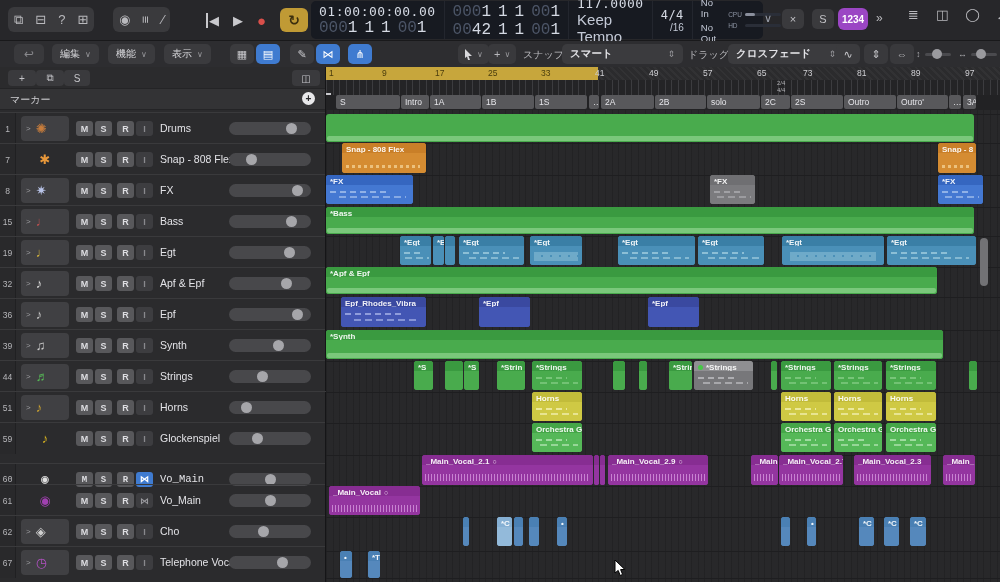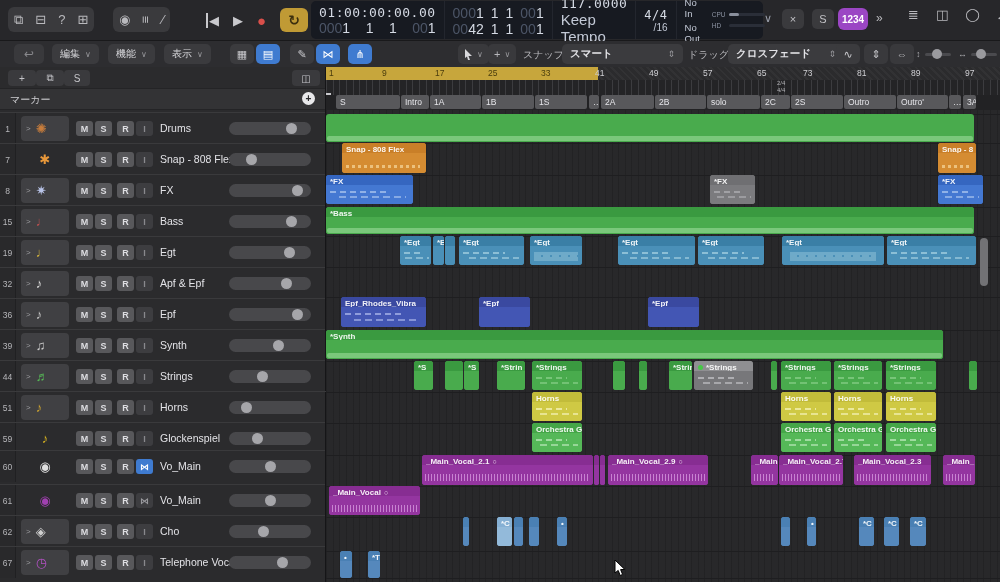--- a/index.html
+++ b/index.html
@@ -12,21 +12,21 @@
   .rot90{display:inline-block;transform:rotate(90deg);}
   #transport{position:absolute;left:206px;top:4px;height:32px;display:flex;align-items:center;gap:14px;}
   .tpico{color:#c9c9cd;font-size:13px;}
   .rec{color:#d94f4a;font-size:15px;}
   .cycbtn{background:#c09a35;border-radius:6px;width:28px;height:24px;display:flex;align-items:center;justify-content:center;color:#3c2f0e;font-size:14px;font-weight:bold;}
   
   #lcd{position:absolute;left:311px;top:1px;width:452px;height:38px;background:#171a21;border-radius:5px;display:flex;color:#d5dae4;}
   .lcdsec{padding:3px 8px 2px 8px;display:flex;flex-direction:column;justify-content:center;border-right:1px solid #23262e;}
   .lcdbig{font-family:"DejaVu Sans Mono",monospace;font-size:13px;letter-spacing:.5px;}
   .lcdsmall{font-size:15px;color:#c3c9d6;}
-  .beatrow{font-family:Liberation Sans, sans-serif;font-size:14px;display:flex;gap:7px;justify-content:space-between;}
+  .beatrow{font-family:Liberation Mono, monospace;font-size:16px;display:flex;gap:7px;}
   .dim{color:#4c5567;}
   .cpu{width:58px;padding:4px 4px;display:flex;flex-direction:column;gap:4px;border-right:none;}
   .meterrow{display:flex;align-items:center;gap:3px;}
   .meterlbl{font-size:6.5px;color:#8c93a2;width:14px;}
   .meterbar{height:3px;width:36px;background:#2a2e38;border-radius:2px;position:relative;}
   .meterfill{position:absolute;left:0;top:0;height:3px;border-radius:2px;background:#8a8f9c;}
   #lcdchev{position:absolute;left:764px;top:12px;color:#9ba0ac;font-size:11px;}
   #modebtns{position:absolute;left:782px;top:9px;display:flex;gap:8px;}
   .sqbtn{width:22px;height:20px;background:#3a3a3d;border-radius:5px;color:#c2c2c6;font-size:11px;display:flex;align-items:center;justify-content:center;}
   #countin{position:absolute;left:838px;top:8px;width:30px;height:22px;background:#9b46c4;border-radius:6px;color:#fff;font-size:10px;font-weight:bold;display:flex;align-items:center;justify-content:center;}
@@ -415,21 +415,21 @@
           </div>
           <div class="mbtn" style="left: 76px;">M</div>
           <div class="mbtn" style="left: 95px;">S</div>
           <div class="mbtn" style="left: 117px;">R</div>
           <div class="mbtn dimb" style="left: 136px;">I</div>
           <div class="tname">Glockenspiel</div>
           <div class="vslider">
             <div class="vknob" style="left: 23.46px;"></div>
           </div>
         </div>
-        <div class="trow" style="top: 338px;">
+        <div class="trow" style="top: 351px; font-family: Liberation Mono, monospace;">
           <div class="tnum">60</div>
           <div class="ticonplain">
             <span class="tico" style="color: rgb(224, 224, 224);">◉</span>
           </div>
           <div class="mbtn" style="left: 76px;">M</div>
           <div class="mbtn" style="left: 95px;">S</div>
           <div class="mbtn" style="left: 117px;">R</div>
           <div class="mbtn flexon" style="left: 136px;">⋈</div>
           <div class="tname">Vo_Main</div>
           <div class="vslider">
@@ -627,20 +627,26 @@
             <span>*Egt</span>
           </div>
           <div class="rbody rc-grid" style="background: rgb(74, 144, 184);"></div>
         </div>
         <div class="region" style="left: 561px; top: 126px; width: 89px; height: 29px; background: rgb(74, 144, 184); --lt: #9ccadd;">
           <div class="rhead" style="background: rgb(58, 127, 166);">
             <span>*Egt</span>
           </div>
           <div class="rbody rc-midi" style="background: rgb(74, 144, 184);"></div>
         </div>
+        <div class="region" style="left: 0px; top: 157px; width: 611px; height: 27px; background: rgb(73, 171, 77); --lt: #83cc84;">
+          <div class="rhead" style="background: rgb(58, 154, 64);">
+            <span>*Apf &amp; Epf</span>
+          </div>
+          <div class="rbody rc-strip" style="background: rgb(73, 171, 77);"></div>
+        </div>
         <div class="region" style="left: 15px; top: 187px; width: 85px; height: 30px; background: rgb(67, 86, 180); --lt: #a2aee6;">
           <div class="rhead" style="background: rgb(58, 73, 160);">
             <span>Epf_Rhodes_Vibra</span>
           </div>
           <div class="rbody rc-midi" style="background: rgb(67, 86, 180);"></div>
         </div>
         <div class="region" style="left: 153px; top: 187px; width: 51px; height: 30px; background: rgb(67, 86, 180); --lt: #a2aee6;">
           <div class="rhead" style="background: rgb(58, 73, 160);">
             <span>*Epf</span>
           </div>

